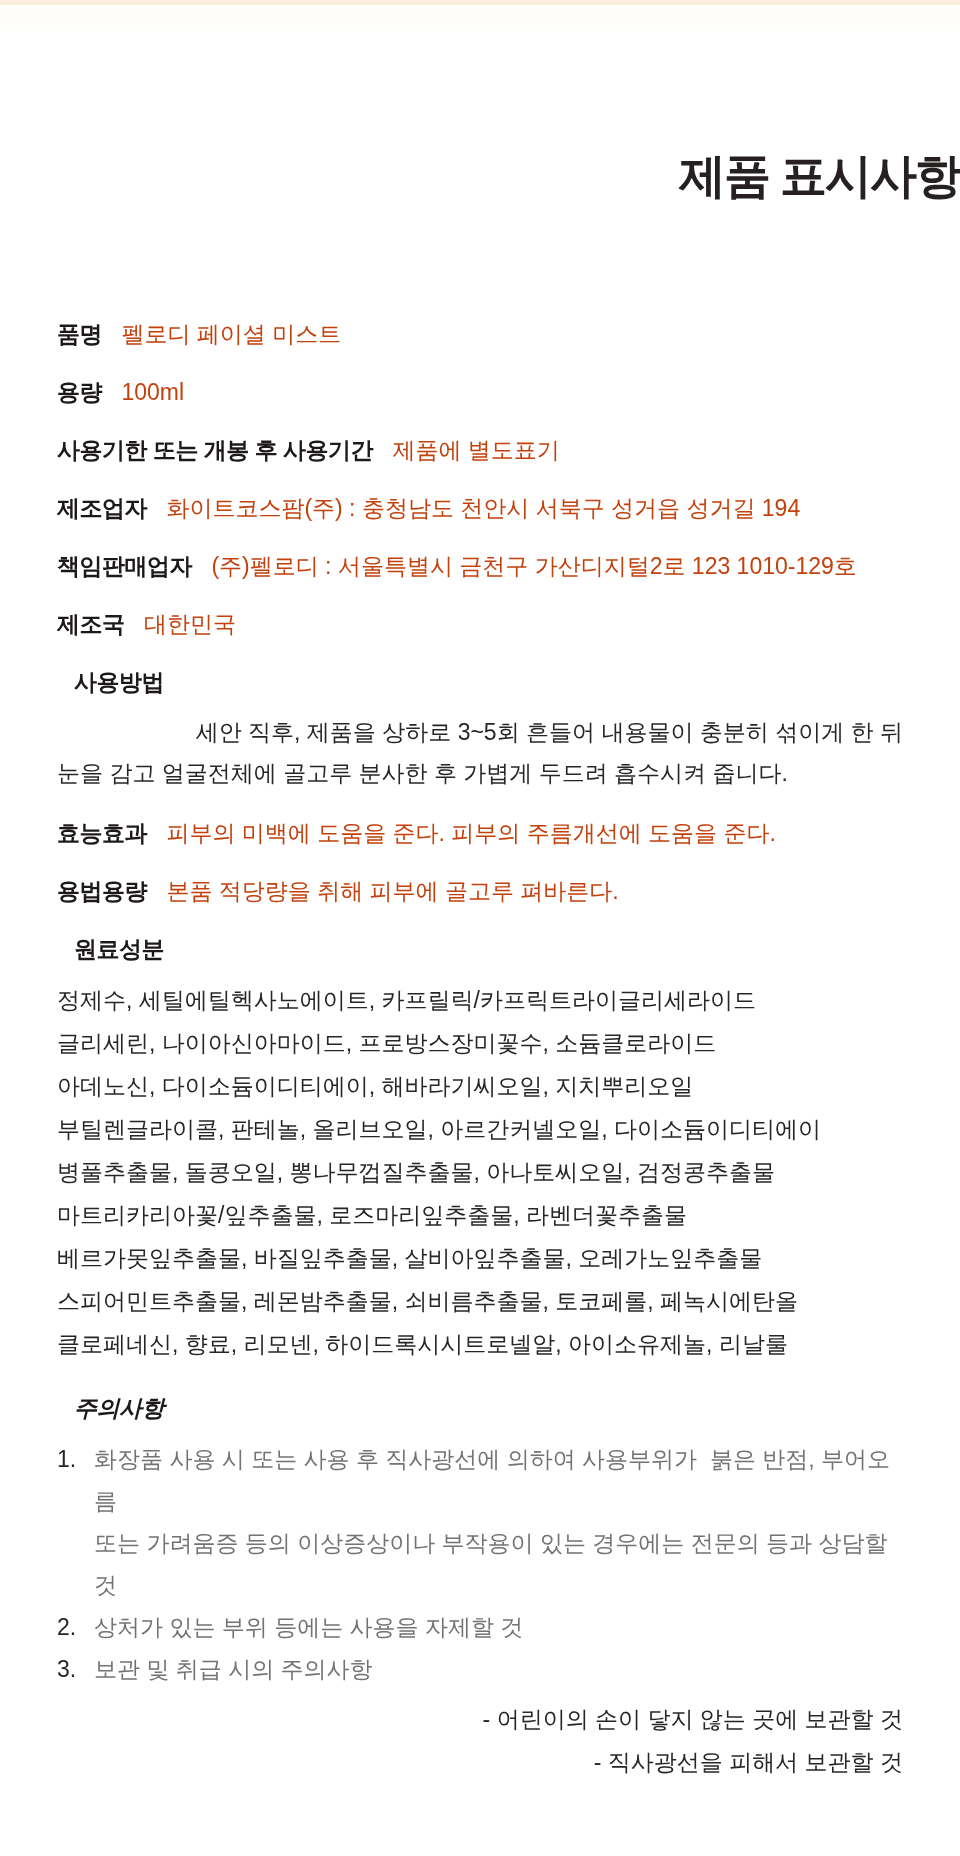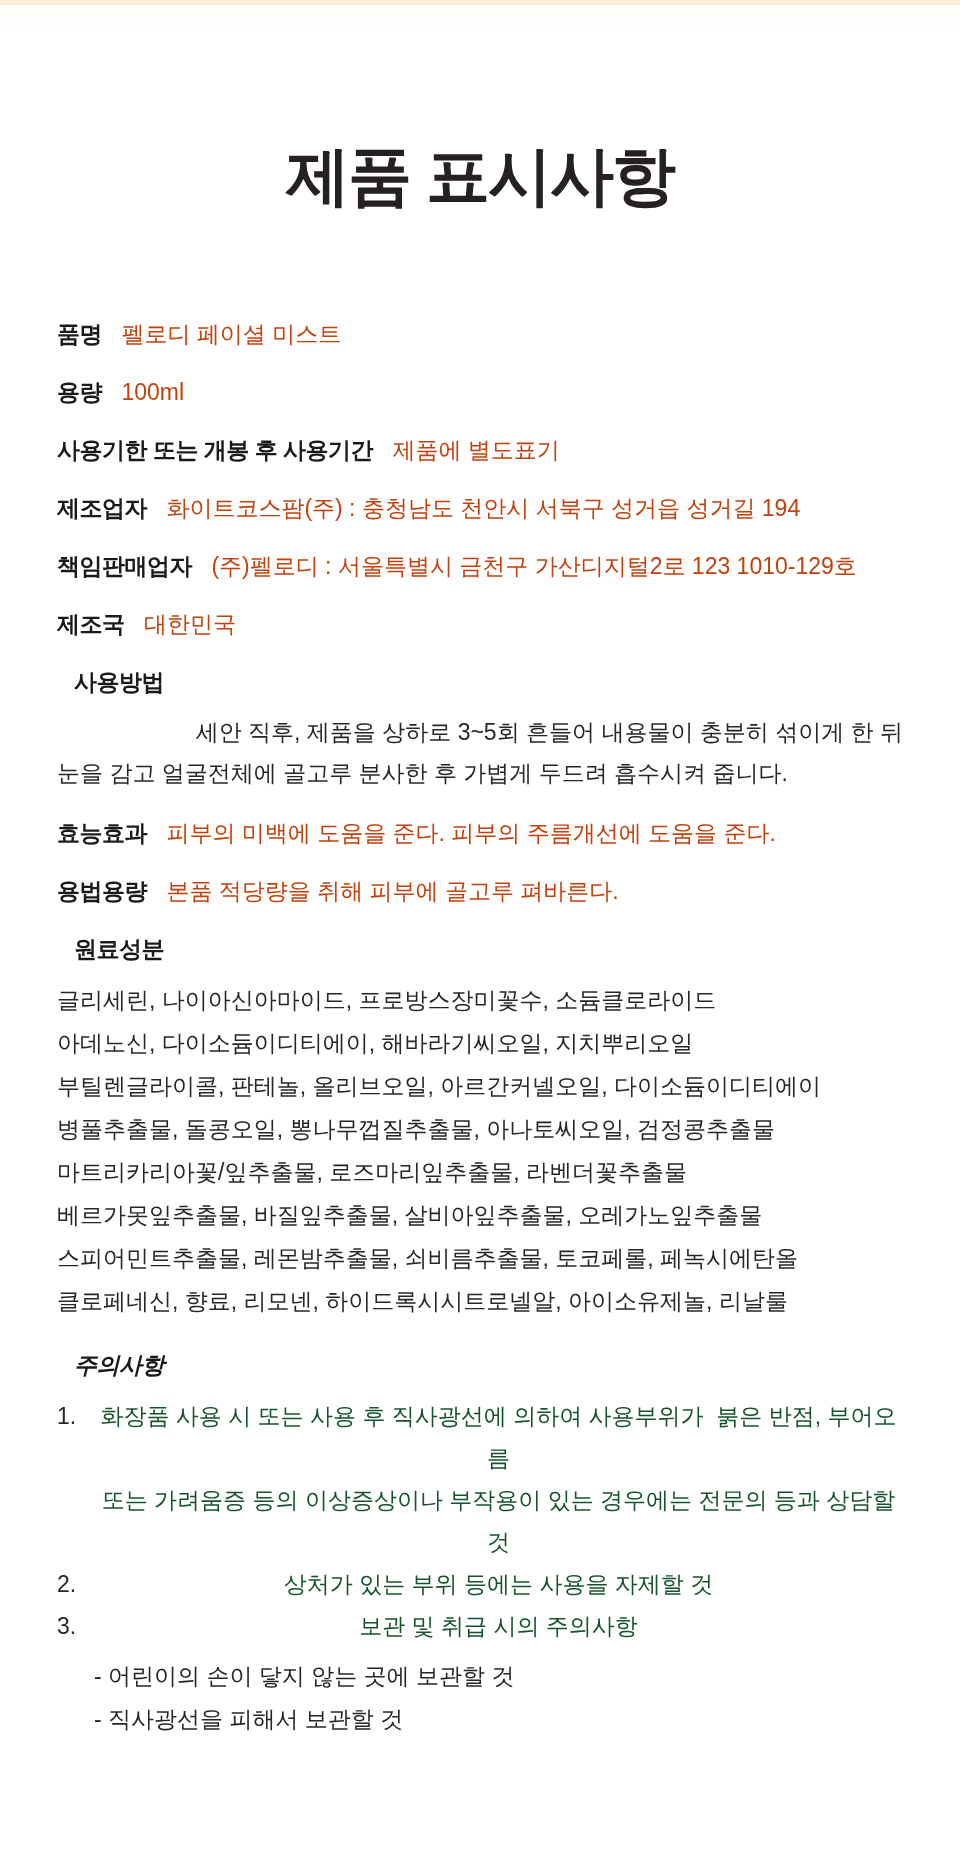--- a/index.html
+++ b/index.html
@@ -20,22 +20,22 @@
   .top-accent {
     height: 5px;
     background: #fbeedb;
   }
   .top-fade {
     height: 30px;
     background: linear-gradient(#fffdf9, #ffffff);
   }
   .title {
     margin: 97px 0 0 0;
-    text-align: center;
-    font-size: 64px;
+    text-align: right;
+    font-size: 47px;
     line-height: 88px;
     font-weight: 900;
     letter-spacing: -2px;
     color: #262021;
   }
   .content {
     padding: 102px 57px 80px 57px;
     font-size: 23px;
   }
   .field {
@@ -99,25 +99,25 @@
     line-height: 42px;
     color: #262626;
   }
   .caution-body {
     flex: 1;
   }
   .cline {
     margin: 0;
     line-height: 42px;
     white-space: pre-wrap;
-    color: #14532d;
-    text-align: center;
+    color: #737373;
   }
   .subitems {
     margin-top: 8px;
+    text-align: right;
   }
   .subline {
     margin: 0;
     line-height: 43px;
     padding-left: 0px;
     white-space: pre-wrap;
     color: #262626;
   }
 </style>
 </head>
@@ -164,20 +164,21 @@
       <span class="label">효능효과</span>
       <span class="value">피부의 미백에 도움을 준다. 피부의 주름개선에 도움을 준다.</span>
     </p>
     <p class="field">
       <span class="label">용법용량</span>
       <span class="value">본품 적당량을 취해 피부에 골고루 펴바른다.</span>
     </p>
 
     <h2 class="heading mt-ingredients">원료성분</h2>
     <div class="ingredients">
+      <p class="ing-line">정제수, 세틸에틸헥사노에이트, 카프릴릭/카프릭트라이글리세라이드</p>
       <p class="ing-line">글리세린, 나이아신아마이드, 프로방스장미꽃수, 소듐클로라이드</p>
       <p class="ing-line">아데노신, 다이소듐이디티에이, 해바라기씨오일, 지치뿌리오일</p>
       <p class="ing-line">부틸렌글라이콜, 판테놀, 올리브오일, 아르간커넬오일, 다이소듐이디티에이</p>
       <p class="ing-line">병풀추출물, 돌콩오일, 뽕나무껍질추출물, 아나토씨오일, 검정콩추출물</p>
       <p class="ing-line">마트리카리아꽃/잎추출물, 로즈마리잎추출물, 라벤더꽃추출물</p>
       <p class="ing-line">베르가못잎추출물, 바질잎추출물, 살비아잎추출물, 오레가노잎추출물</p>
       <p class="ing-line">스피어민트추출물, 레몬밤추출물, 쇠비름추출물, 토코페롤, 페녹시에탄올</p>
       <p class="ing-line">클로페네신, 향료, 리모넨, 하이드록시시트로넬알, 아이소유제놀, 리날룰</p>
     </div>
 

